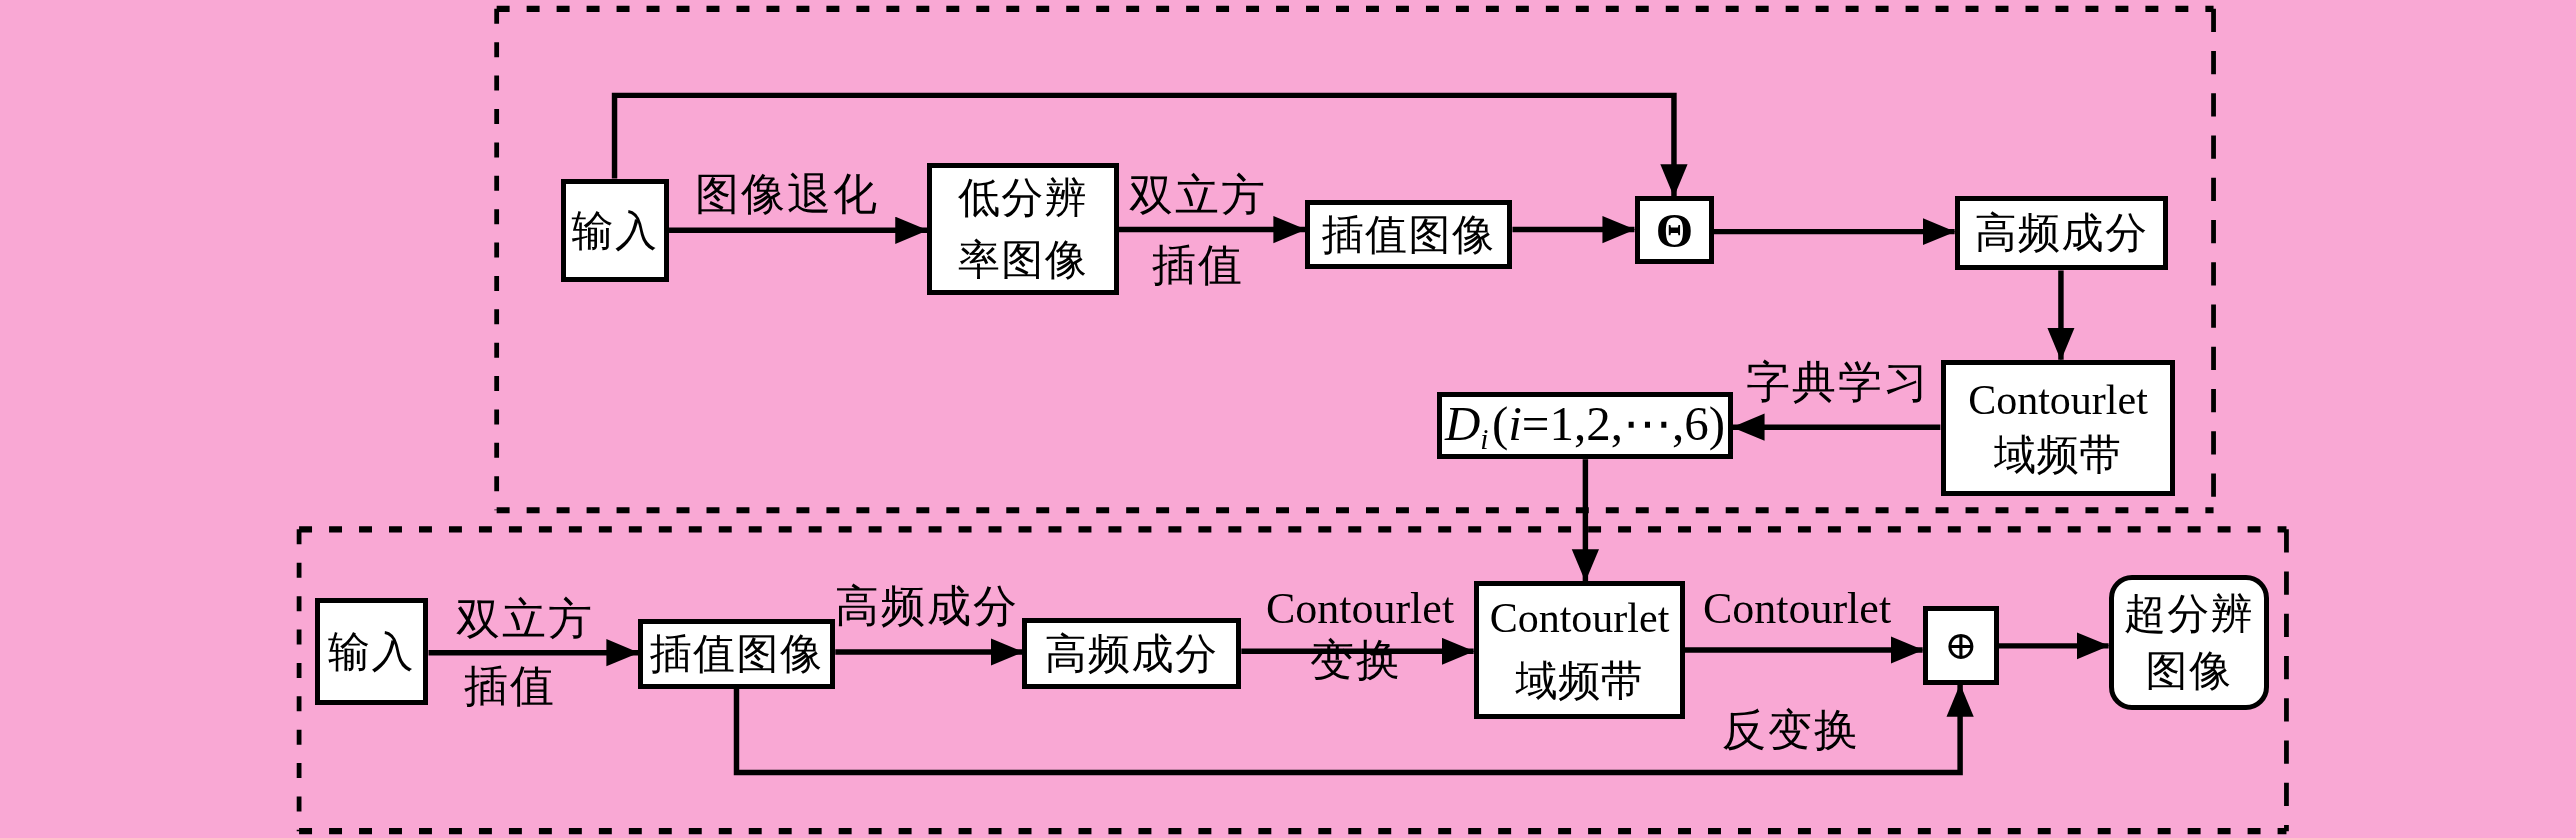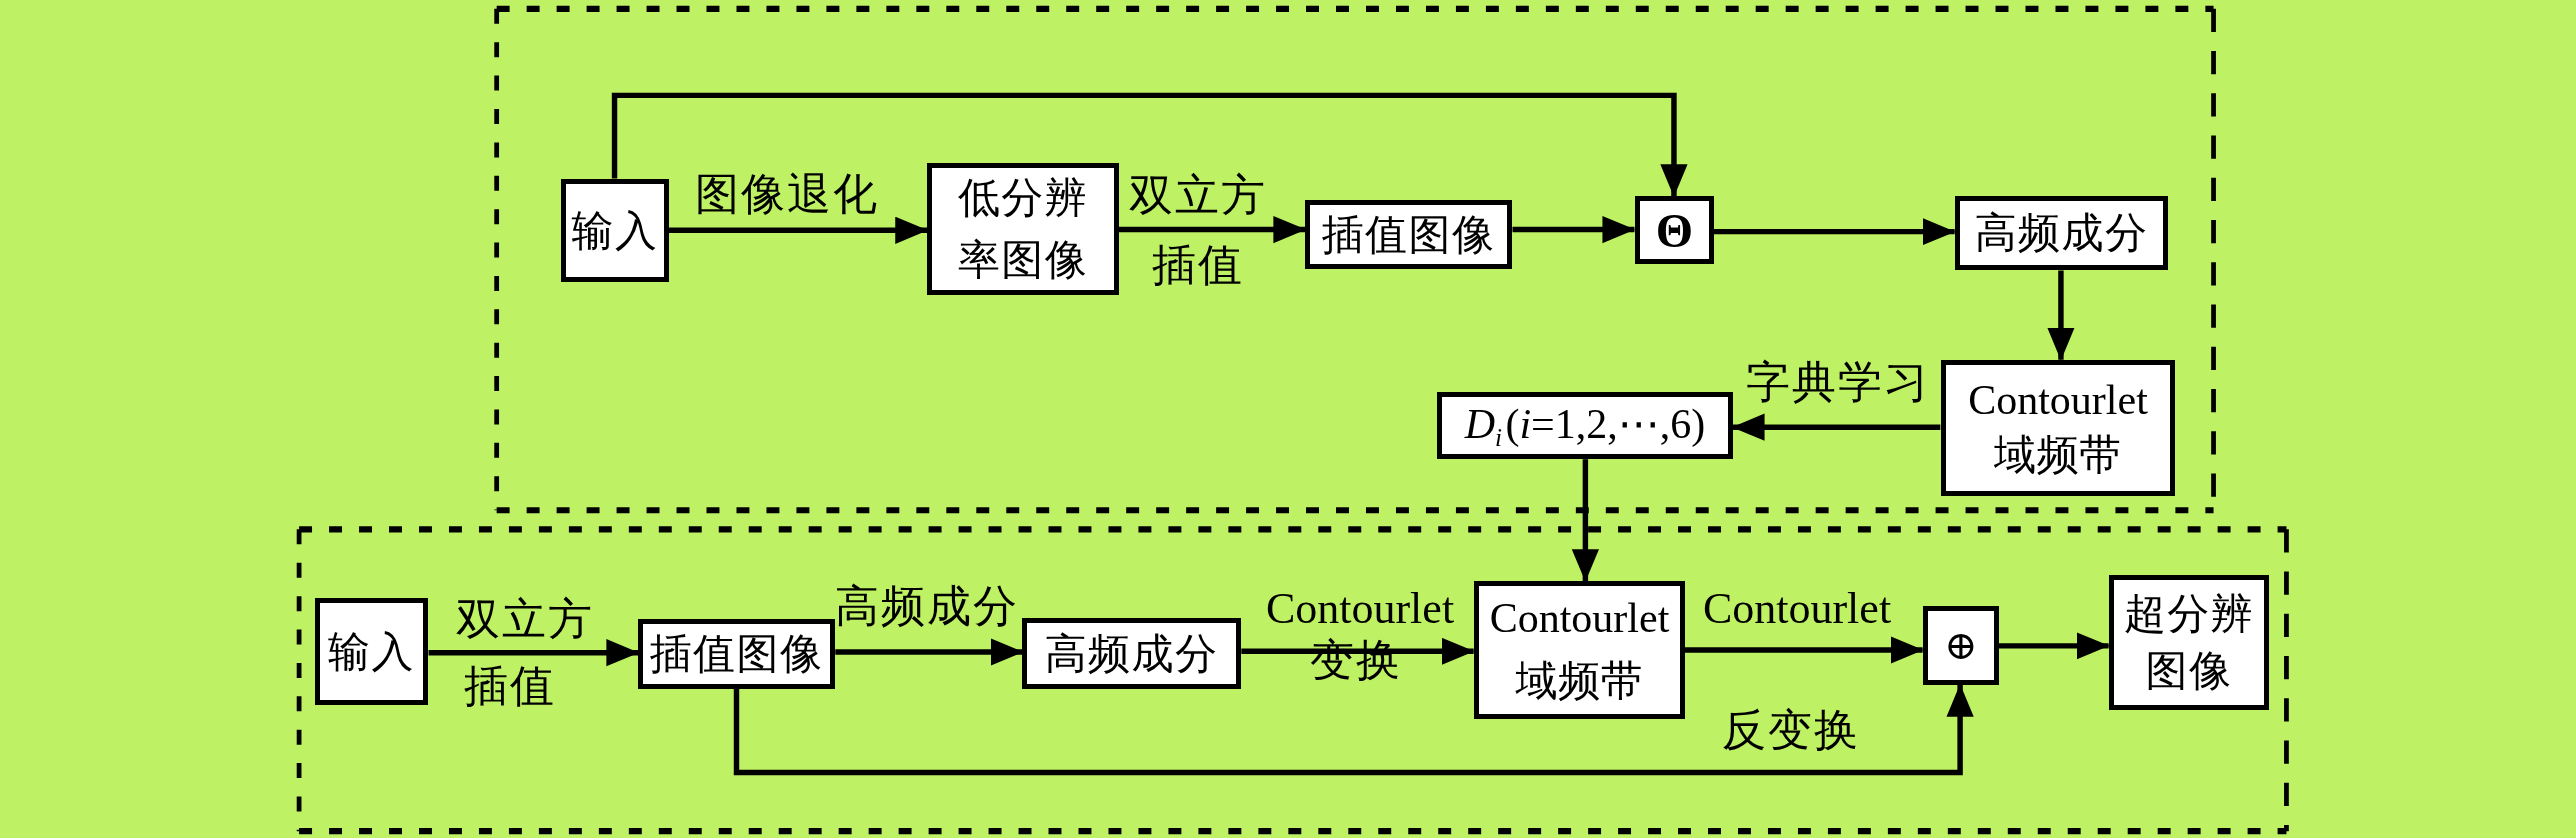--- a/index.html
+++ b/index.html
@@ -1,20 +1,20 @@
 <!DOCTYPE html>
 <html style="font-size:11px"><head>
 <meta charset="utf-8">
 <style>
   html, body { margin: 0; padding: 0; background: #ffffff; }
   .canvas {
     position: relative;
     width: 2576px;
     height: 838px;
-    background: #bef264;
+    background: #f9a8d4;
     font-family: "Liberation Serif", "DejaVu Serif", serif;
     color: #000000;
     overflow: hidden;
   }
   svg.wires { position: absolute; left: 0; top: 0; }
   .box {
     position: absolute;
     box-sizing: border-box;
     border: 5.5px solid #000000;
     background: #ffffff;
@@ -29,21 +29,21 @@
     position: absolute;
     transform: translate(-50%, -50%);
     font-size: 44px;
     letter-spacing: 2px;
     white-space: nowrap;
     line-height: 1;
   }
   .latin { letter-spacing: 0px; }
   .theta-sym { font-size: 48px; font-weight: 700; letter-spacing: 0; }
   .oplus-sym { font-size: 40px; font-weight: 400; letter-spacing: 0; }
-  .formula { font-size: 42px; letter-spacing: 0; white-space: nowrap; }
+  .formula { font-size: 49px; letter-spacing: 0; white-space: nowrap; }
   .it { font-style: italic; }
   .sub { font-size: 0.6em; vertical-align: -0.32em; margin-right: 3.4px; }
 </style>
 </head>
 <body>
 
 <div class="canvas">
 
   <svg class="wires" width="2576" height="838" viewBox="0 0 3779 1230">
     <defs>
@@ -142,21 +142,21 @@
     <div class="two-line box-text" style="line-height:63px; letter-spacing:0.7px;">
       <div class="latin">Contourlet</div>
       <div>域频带</div>
     </div>
   </div>
 
   <div class="box" style="left:1923px; top:606px; width:76px; height:79px;">
     <div class="oplus-sym">⊕</div>
   </div>
 
-  <div class="box" style="left:2109px; top:575px; width:160px; height:135px;">
+  <div class="box" style="left:2109px; top:575px; width:160px; height:135px;border-radius:23px;">
     <div class="two-line box-text" style="line-height:57px;">
       <div>超分辨</div>
       <div>图像</div>
     </div>
   </div>
 
   <div class="lbl" style="left:525px; top:620px;">双立方</div>
   <div class="lbl" style="left:510px; top:687px;">插值</div>
   <div class="lbl" style="left:927px; top:607px;">高频成分</div>
   <div class="lbl latin" style="left:1360px; top:609px;">Contourlet</div>

